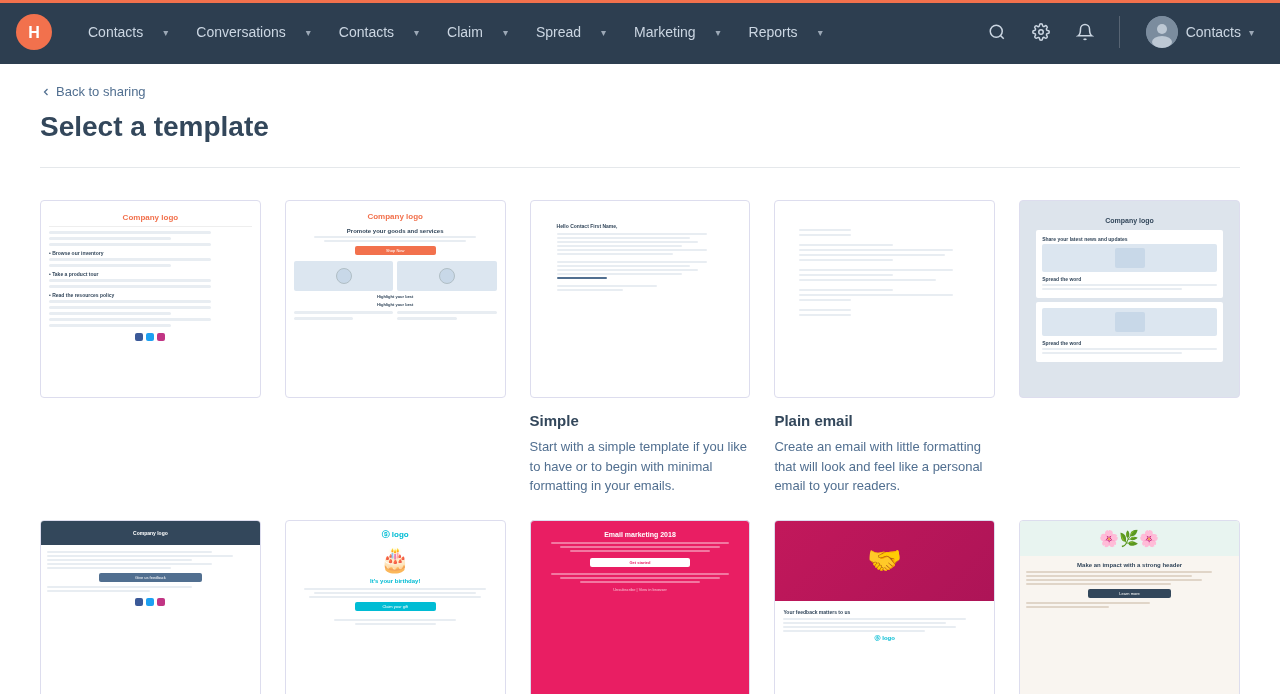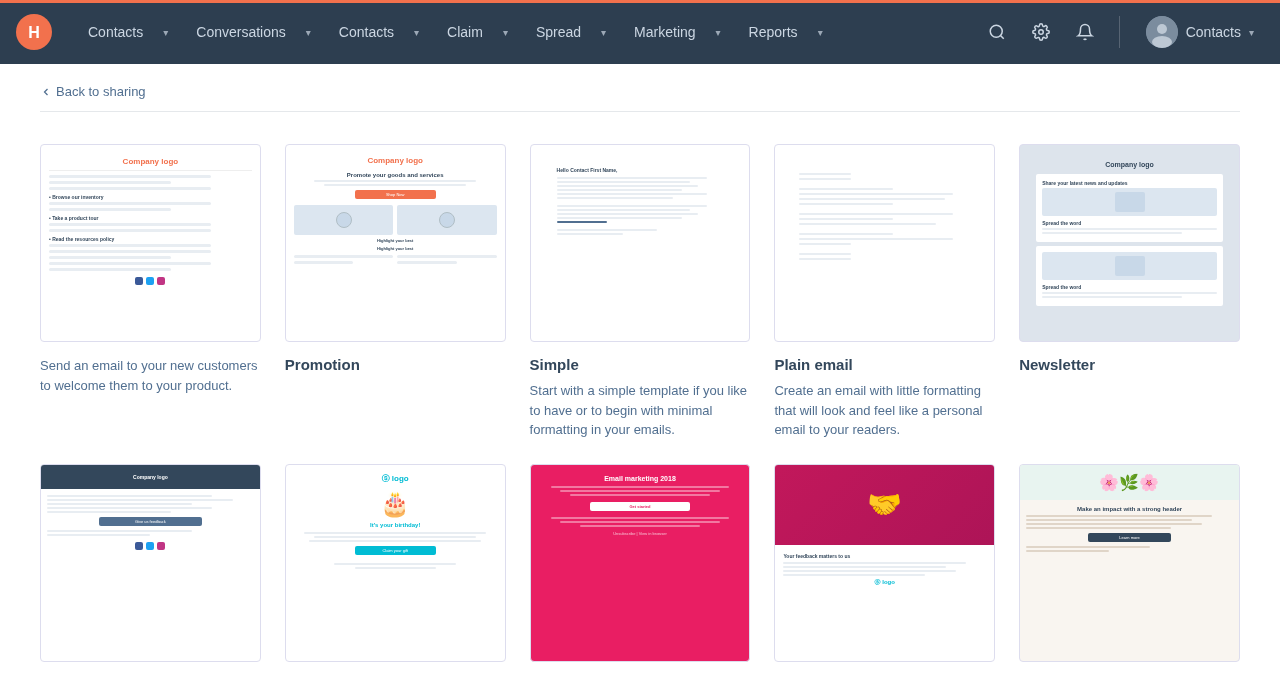--- a/index.html
+++ b/index.html
@@ -368,20 +368,21 @@
 </nav>
 
 <div class="main-content">
   <a class="back-link">
     <svg width="12" height="12" viewBox="0 0 24 24" fill="none" stroke="#516f90" stroke-width="2.5">
       <polyline points="15 18 9 12 15 6"></polyline>
     </svg>
     <span>Back to sharing</span>
   </a>
 
+  <h1 class="page-title">Select a template</h1>
 
   <div class="divider"></div>
 
   <div class="template-grid">
 
     <div class="template-card">
       <div class="template-preview preview-welcome">
         <div class="preview-inner">
           <div class="pw-logo">Company logo</div>
           <div class="pw-line medium"></div>
@@ -399,21 +400,20 @@
           <div class="pw-line short"></div>
           <div class="pw-line medium"></div>
           <div class="pw-line short"></div>
           <div class="pw-social">
             <div class="pw-social-icon"></div>
             <div class="pw-social-icon"></div>
             <div class="pw-social-icon"></div>
           </div>
         </div>
       </div>
-      <div class="template-desc">Send an email to your new customers to welcome them to your product.</div>
     </div>
 
     <div class="template-card">
       <div class="template-preview preview-promotion">
         <div class="preview-inner">
           <div class="pp-logo">Company logo</div>
           <div class="pp-title">Promote your goods and services</div>
           <div class="pp-line medium" style="width:80%; margin: 0 auto 2px;"></div>
           <div class="pp-line" style="width:70%; margin: 0 auto 2px;"></div>
           <div class="pp-btn">Shop Now</div>
@@ -432,21 +432,20 @@
               <div class="pw-line"></div>
               <div class="pw-line short"></div>
             </div>
             <div style="flex:1;">
               <div class="pw-line"></div>
               <div class="pw-line short"></div>
             </div>
           </div>
         </div>
       </div>
-      <div class="template-name">Promotion</div>
     </div>
 
     <div class="template-card">
       <div class="template-preview preview-simple">
         <div style="padding:12px 16px;">
           <div class="ps-header">Hello Contact First Name,</div>
           <div class="ps-line" style="width:90%;"></div>
           <div class="ps-line" style="width:80%;"></div>
           <div class="ps-line" style="width:85%;"></div>
           <div class="ps-line" style="width:75%;"></div>
@@ -510,21 +509,20 @@
           <div class="pn-card">
             <div class="pn-card-img">
               <div style="width:30px;height:20px;background:#c8d8e8;border-radius:2px;"></div>
             </div>
             <div class="pn-card-title">Spread the word</div>
             <div class="pn-card-line"></div>
             <div class="pn-card-line" style="width:80%;"></div>
           </div>
         </div>
       </div>
-      <div class="template-name">Newsletter</div>
     </div>
 
   </div>
 
   <div class="template-grid" style="margin-top: 24px;">
 
     <div class="template-card">
       <div class="template-preview preview-feedback">
         <div class="pf-header">
           <span class="pf-header-text">Company logo</span>

